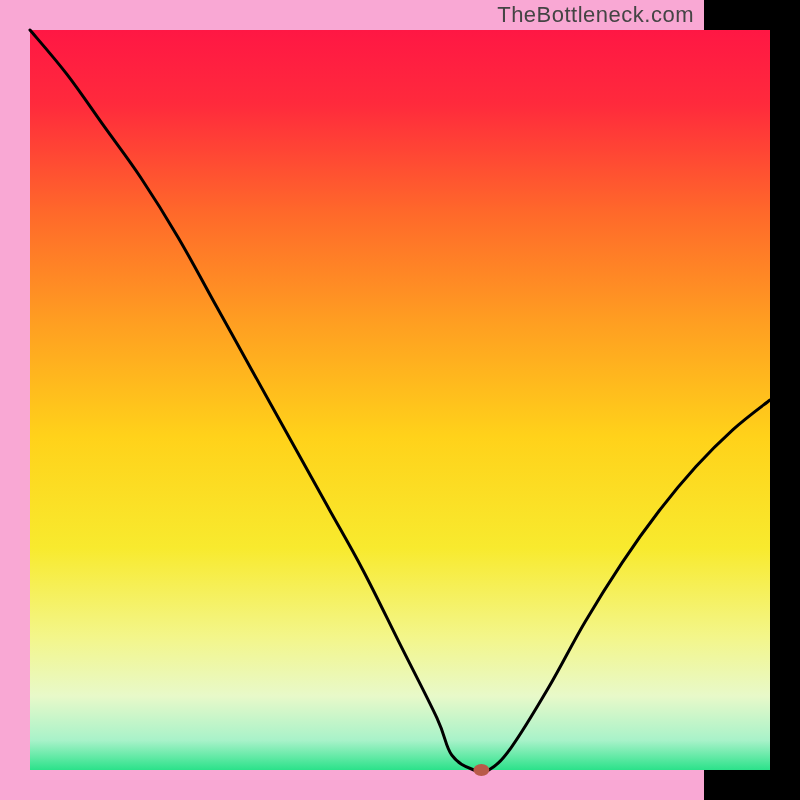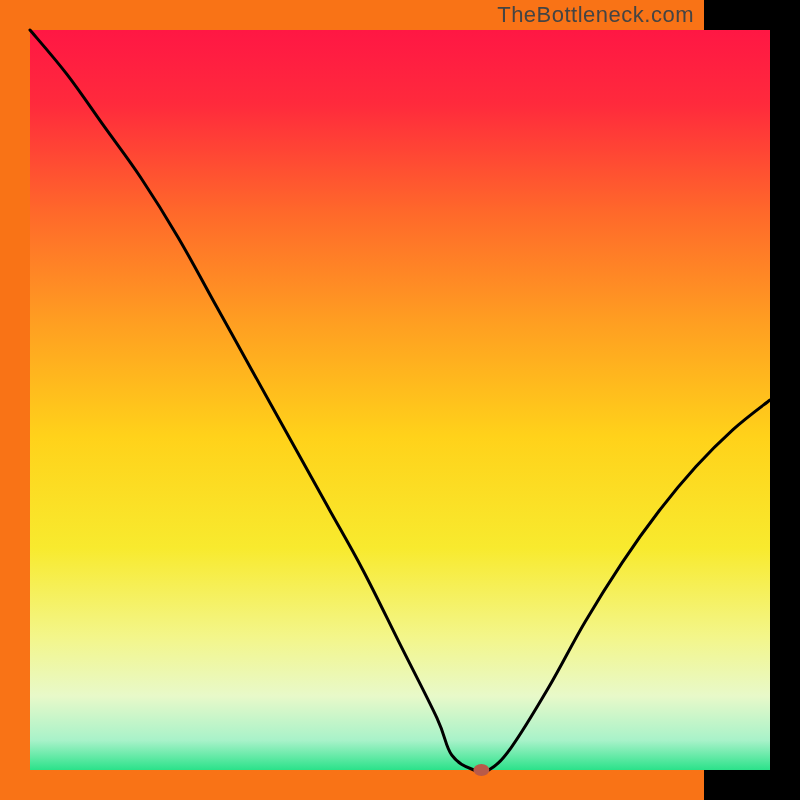--- a/index.html
+++ b/index.html
@@ -9,21 +9,21 @@
     height: 800px;
     background: #000;
     overflow: hidden;
   }
   .frame {
     position: absolute;
     left: 0;
     top: 0;
     width: 704px;
     height: 800px;
-    background: #f97316;
+    background: #f9a8d4;
   }
   .watermark {
     position: absolute;
     top: 2px;
     right: 10px;
     color: #444;
     font-family: Arial, Helvetica, sans-serif;
     font-size: 22px;
     letter-spacing: 0.5px;
     user-select: none;

